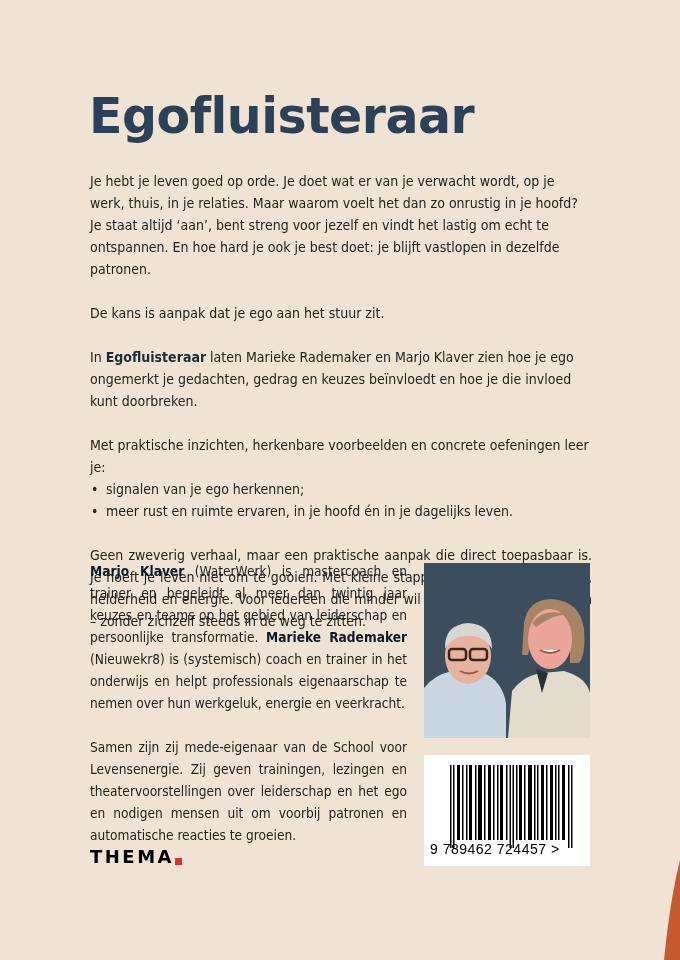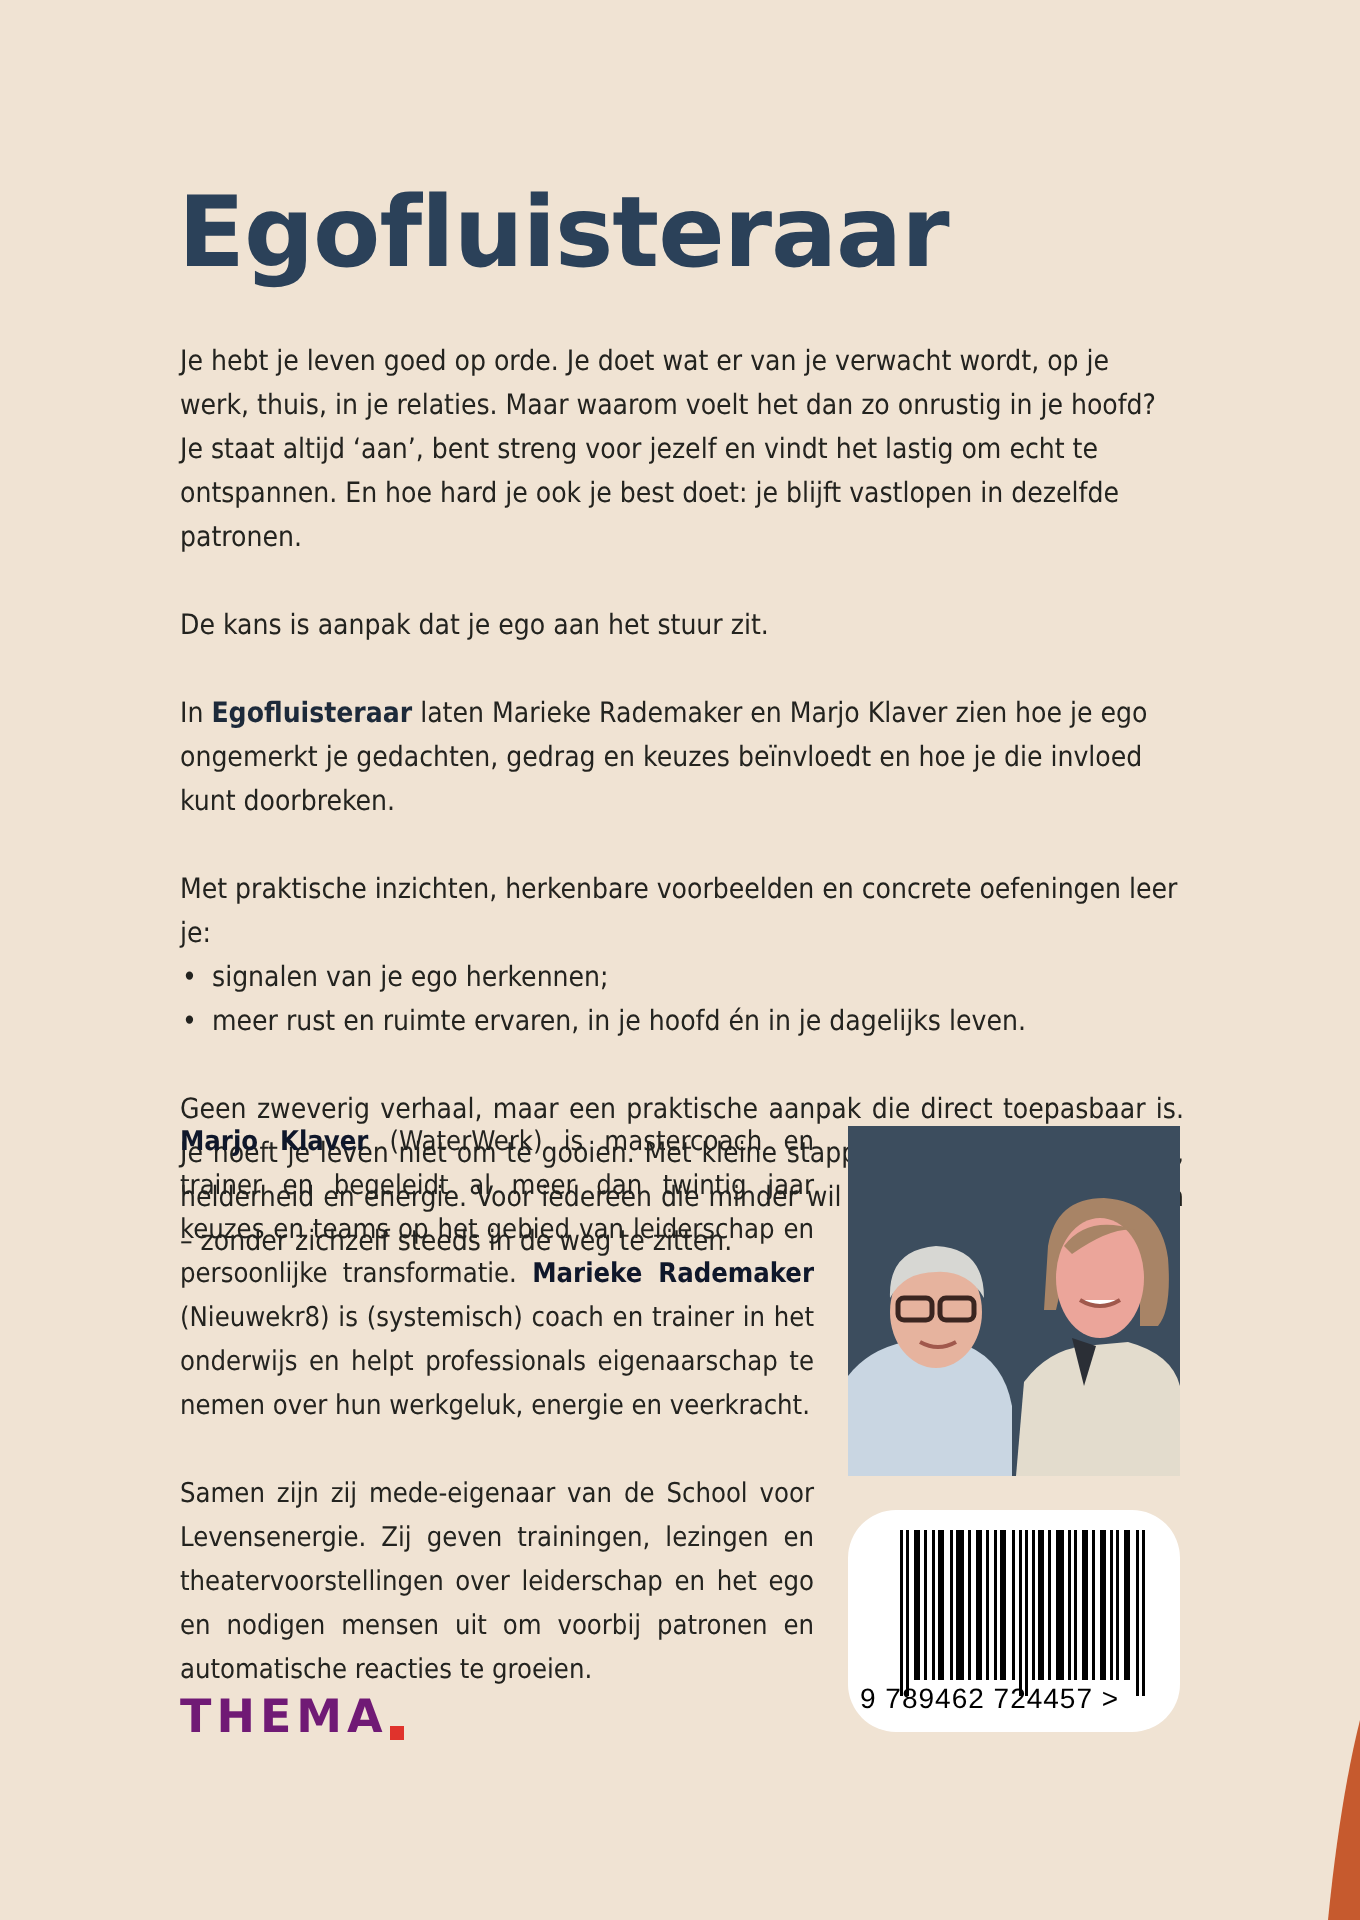--- a/index.html
+++ b/index.html
@@ -33,32 +33,31 @@
     .bio b { color: #0f172a; }
     .body-text b { color: #1d2a3a; }
     .photo {
       position: absolute; left: 424px; top: 563px; width: 166px; height: 175px;
       background: #3a4b5c; overflow: hidden;
     }
     .photo svg { display: block; }
     .barcode-box {
       position: absolute; left: 424px; top: 755px; width: 166px; height: 111px;
       background: #ffffff;
-      border-radius: 24px;
     }
     .barcode-bars { position: absolute; left: 26px; top: 10px; width: 123px; height: 83px; }
     .barcode-text {
       position: absolute; left: 6px; top: 86px; width: 160px;
       font-family: "Liberation Sans", sans-serif; font-size: 14px; color: #000;
       letter-spacing: 0.5px; white-space: nowrap;
     }
     .logo {
       position: absolute; left: 90px; top: 848px;
       font-family: "DejaVu Sans", sans-serif; font-weight: bold;
-      font-size: 23px; letter-spacing: 2.5px; color: #701a75;
+      font-size: 18px; letter-spacing: 2.5px; color: #000000;
       line-height: 1; display: flex; align-items: flex-end;
     }
     .logo-dot { width: 7px; height: 7px; background: #e0332c; display: inline-block; margin-left: 1px; margin-bottom: 1px; }
     .wedge { position: absolute; right: 0; bottom: 0; }
   </style>
 </head>
 <body>
 
 <h1 class="title">Egofluisteraar</h1>
 

